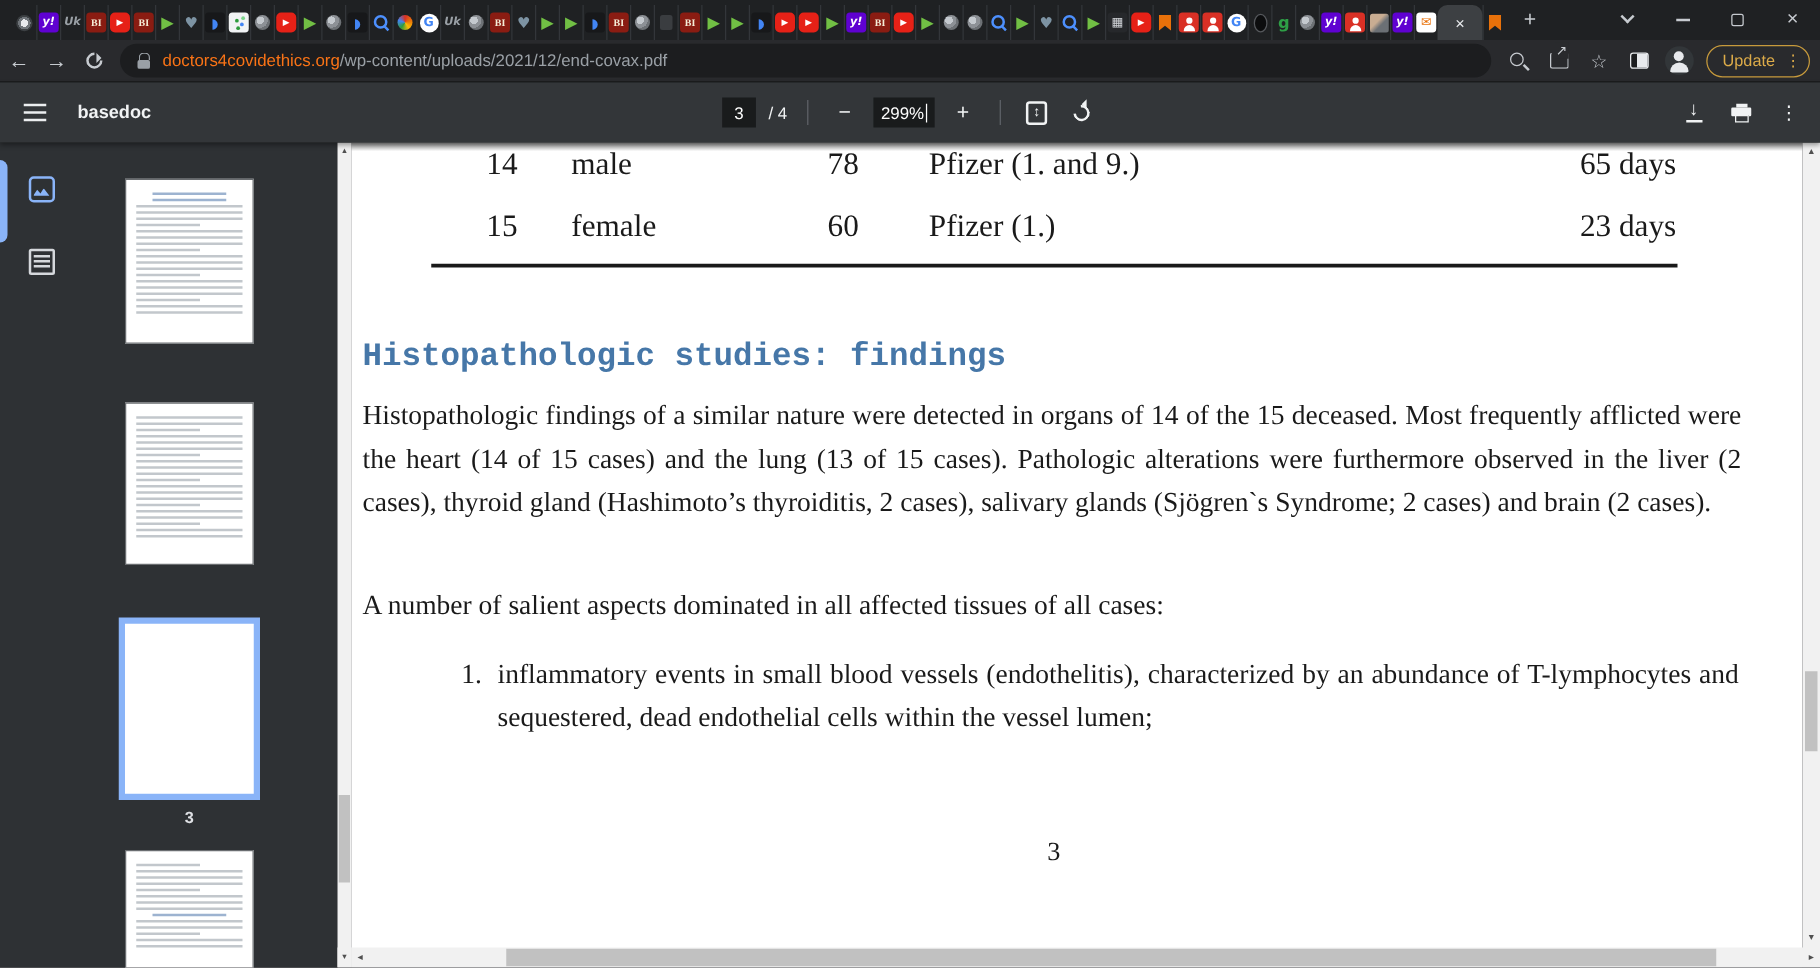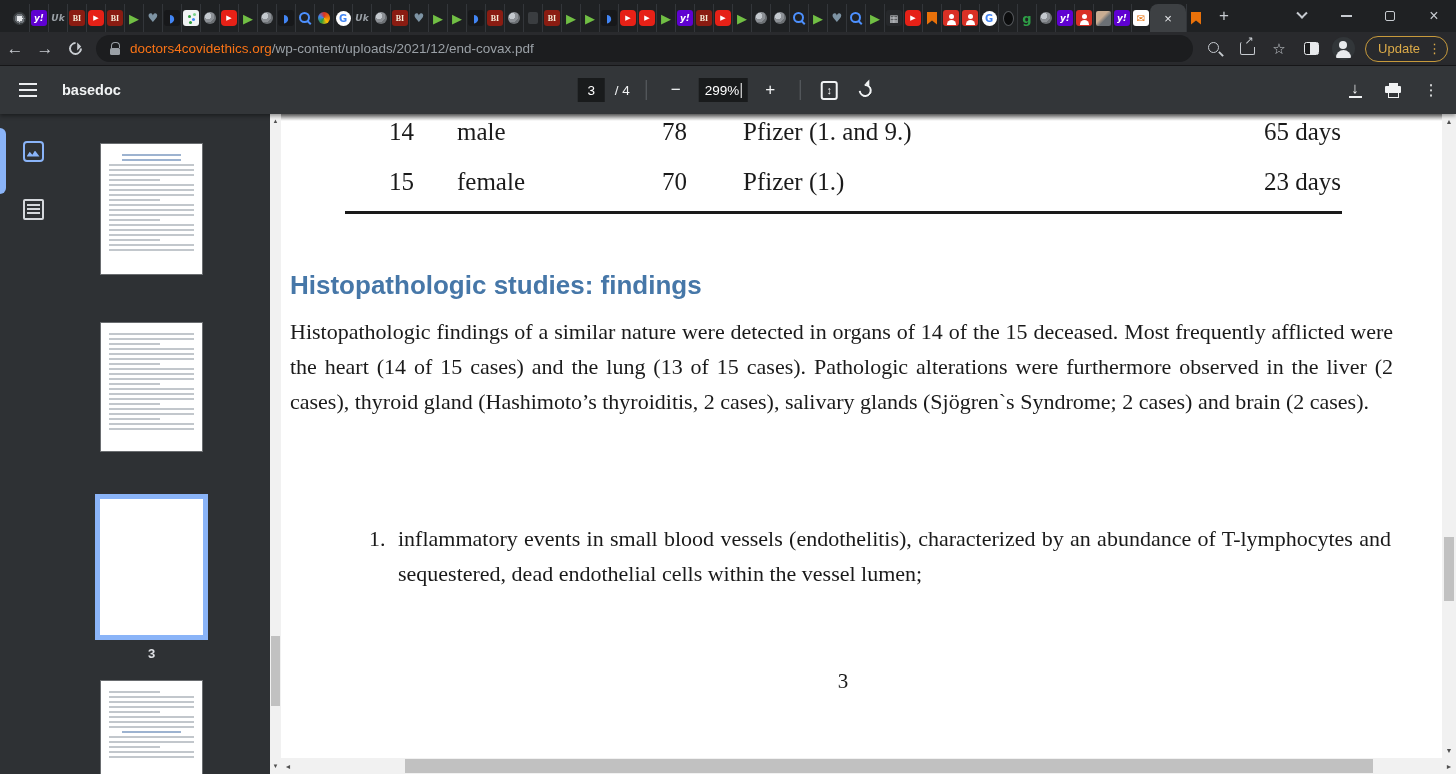--- a/index.html
+++ b/index.html
@@ -145,21 +145,21 @@
 
   .page-area { position:relative; flex:1; background:#fff; overflow:hidden;
                font-family:"Liberation Serif", serif; color:#1a1a1a; }
   .page-area::before { content:""; position:absolute; top:0; left:0; right:0; height:7px;
                background:linear-gradient(rgba(0,0,0,.45), rgba(0,0,0,0)); z-index:2; }
   .trow { position:absolute; left:0; width:100%; height:36px; font-size:25px; }
   .trow span { position:absolute; white-space:nowrap; }
   .c-no { left:108px; } .c-sex { left:176px; } .c-age { left:362px;margin-left:19px; } .c-vac { left:462px; }
   .c-days { right:101px; }
   .table-rule { position:absolute; top:97px; left:64px; width:997px; height:3px; background:#1a1a1a; }
-  .doc-heading { position:absolute; top:156px; left:9px; font-family:Liberation Sans, sans-serif;
+  .doc-heading { position:absolute; top:156px; left:9px; font-family:Liberation Mono, monospace;
                  font-weight:bold; font-size:26px; color:#4677a8; }
   .doc-para1 { position:absolute; top:200px; left:9px; width:1103px; font-size:22px; line-height:35px;
                text-align:justify; }
   .doc-para2 { position:absolute; top:357px; left:9px; width:1103px; font-size:22px; }
   .doc-list { position:absolute; top:407px; left:88px; width:1022px; display:flex; font-size:22px; line-height:35px; }
   .doc-list .marker { flex:none; width:20px; margin-right:9px; }
   .doc-list .li-text { flex:1; text-align:justify; }
   .doc-pagenum { position:absolute; top:555px; left:0; width:1124px; text-align:center; font-size:21px; }
 
   .pdf-scroll { position:relative; width:14px; background:#f1f1f1; flex:none; }
@@ -570,28 +570,29 @@
       <div class="trow" style="top:4px;">
         <span class="c-no">14</span>
         <span class="c-sex">male</span>
         <span class="c-age">78</span>
         <span class="c-vac">Pfizer (1. and 9.)</span>
         <span class="c-days">65 days</span>
       </div>
       <div class="trow" style="top:54px;">
         <span class="c-no">15</span>
         <span class="c-sex">female</span>
-        <span class="c-age">70</span>
+        <span class="c-age">60</span>
         <span class="c-vac">Pfizer (1.)</span>
         <span class="c-days">23 days</span>
       </div>
       <div class="table-rule"></div>
 
       <div class="doc-heading">Histopathologic studies: findings</div>
       <div class="doc-para1">Histopathologic findings of a similar nature were detected in organs of 14 of the 15 deceased. Most frequently afflicted were the heart (14 of 15 cases) and the lung (13 of 15 cases). Pathologic alterations were furthermore observed in the liver (2 cases), thyroid gland (Hashimoto’s thyroiditis, 2 cases), salivary glands (Sjögren`s Syndrome; 2 cases) and brain (2 cases).</div>
+      <div class="doc-para2">A number of salient aspects dominated in all affected tissues of all cases:</div>
       <div class="doc-list">
         <span class="marker">1.</span>
         <span class="li-text">inflammatory events in small blood vessels (endothelitis), characterized by an abundance of T-lymphocytes and sequestered, dead endothelial cells within the vessel lumen;</span>
       </div>
       <div class="doc-pagenum">3</div>
     </div>
 
     <div class="pdf-scroll">
       <div class="arrow" style="top:0;">▲</div>
       <div class="thumbbar" style="top:423px; height:64px;"></div>

